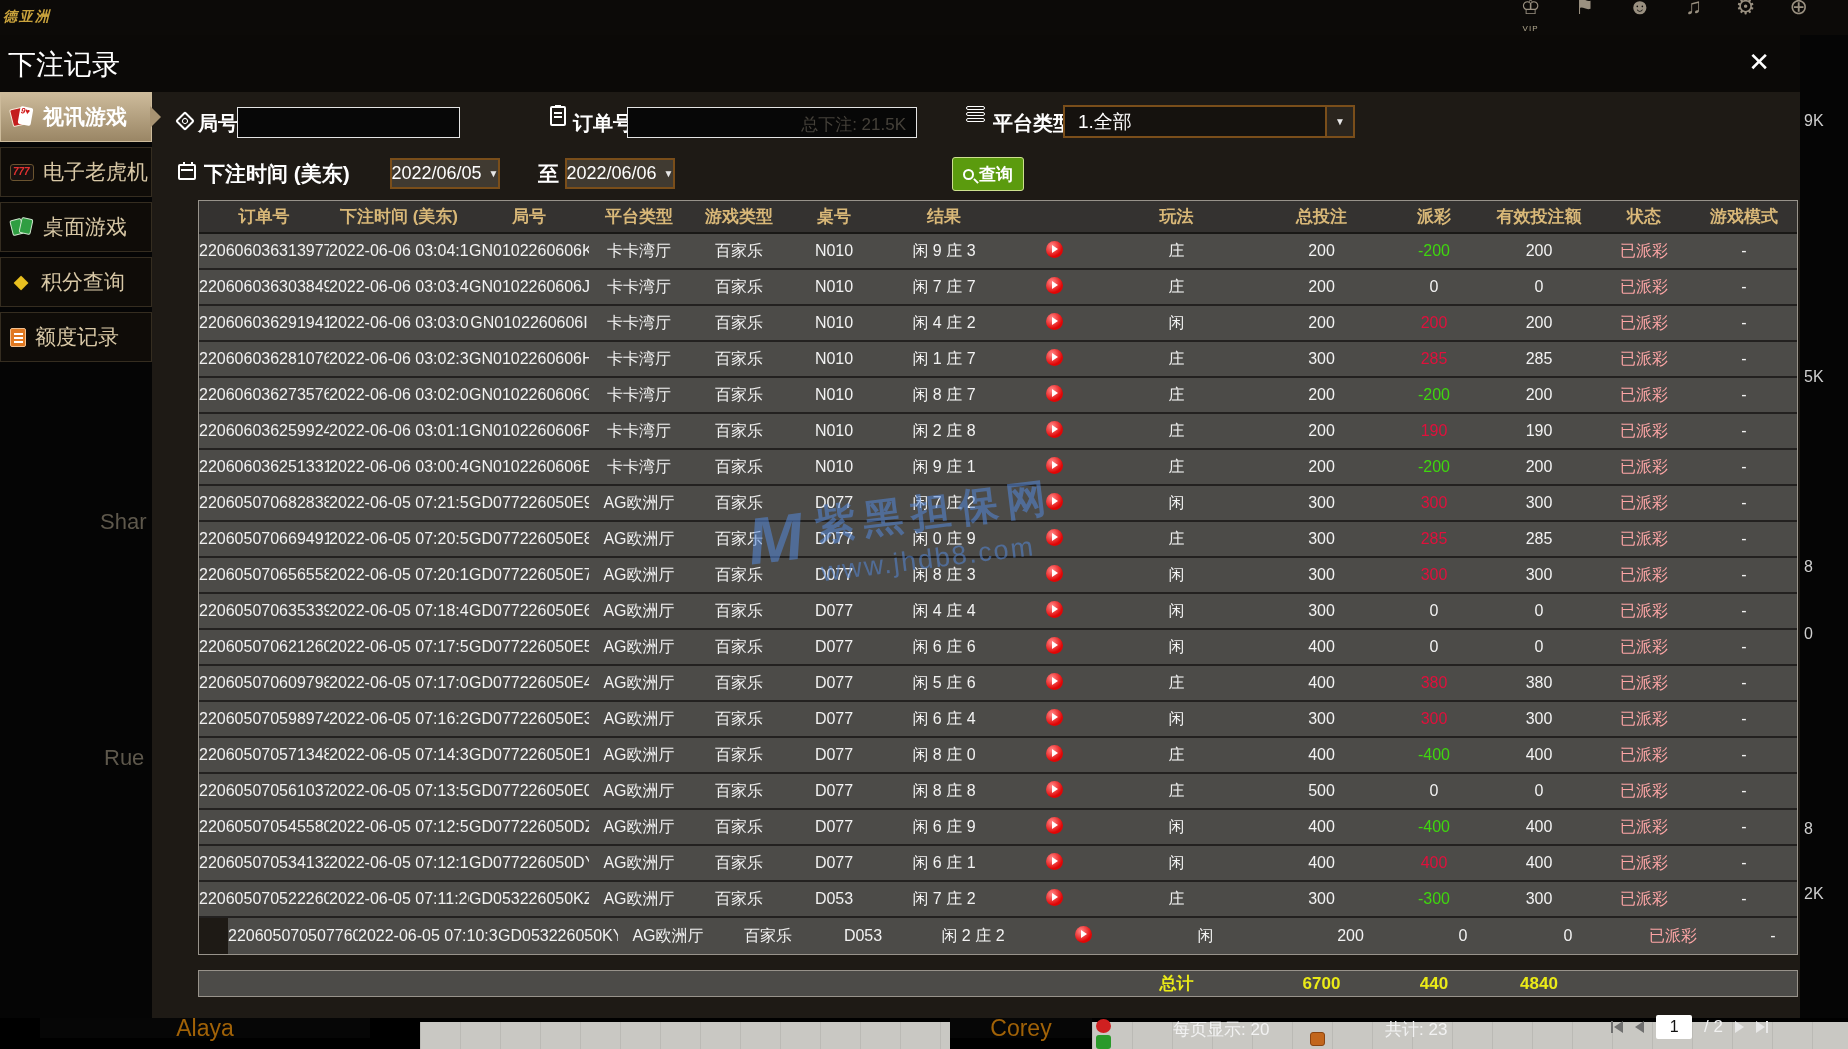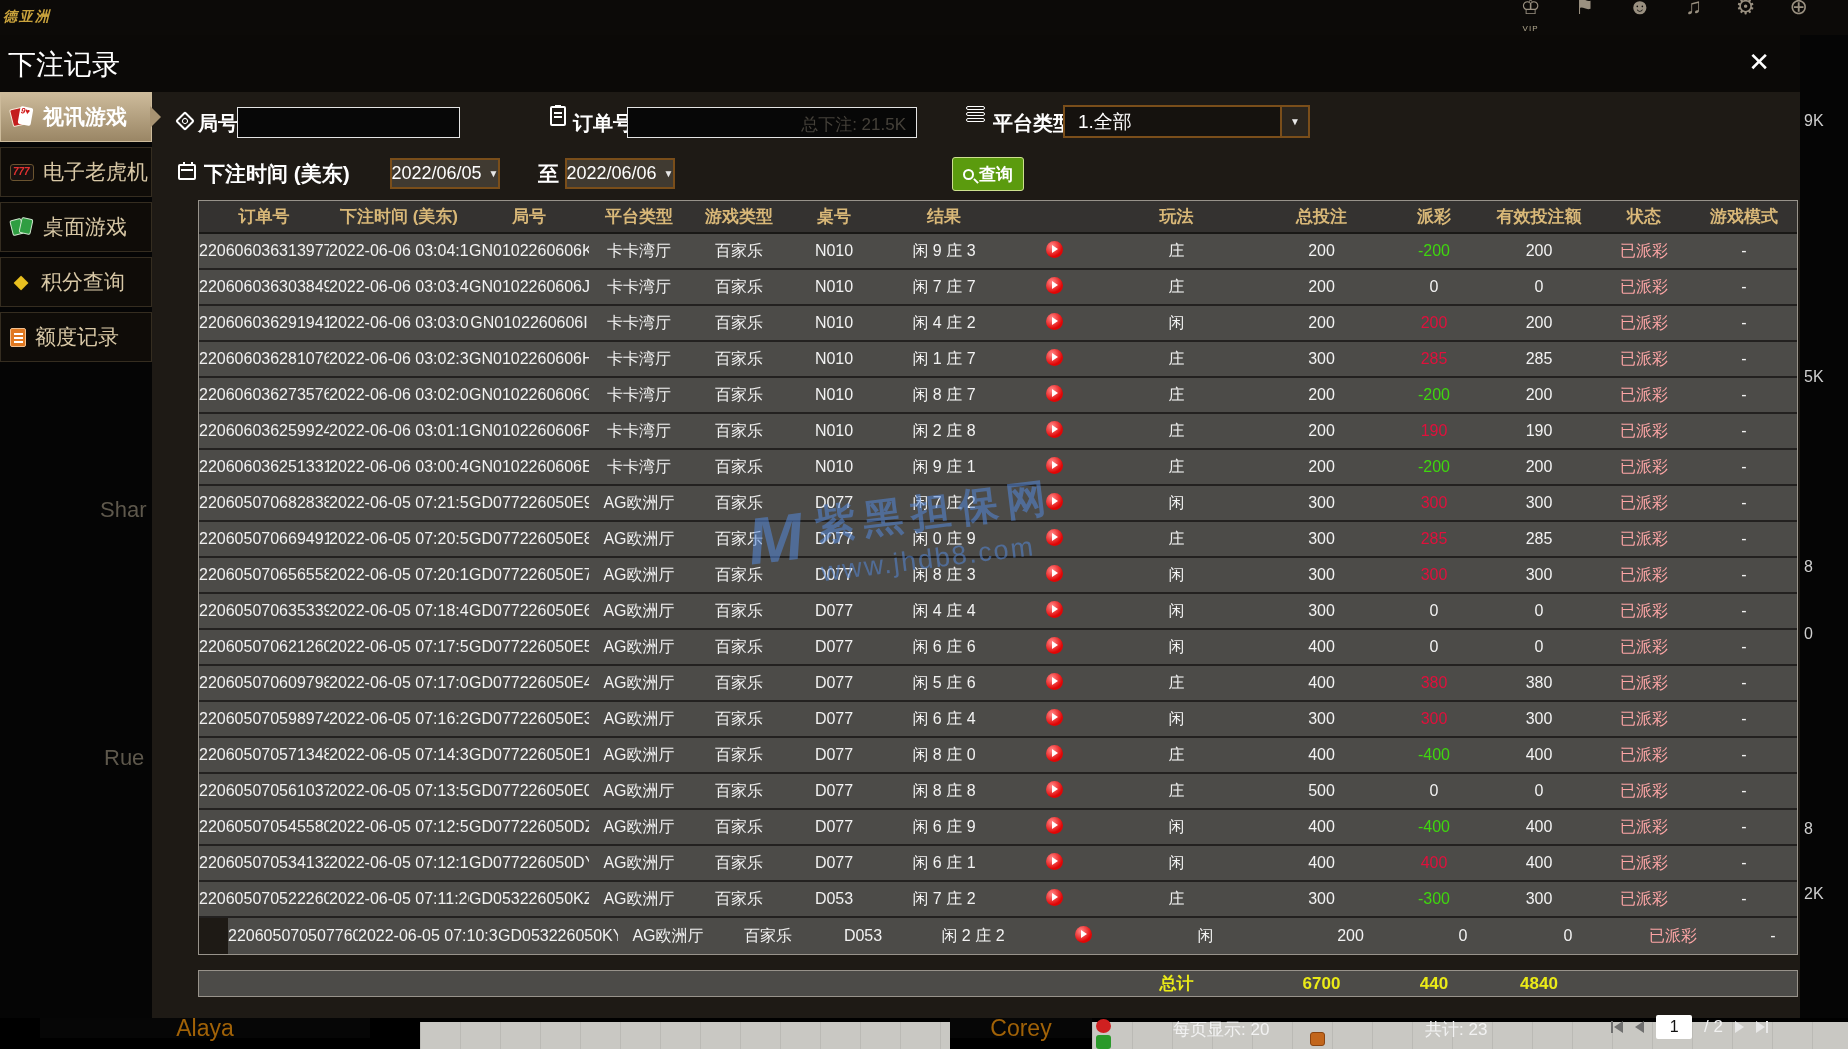--- a/index.html
+++ b/index.html
@@ -101,21 +101,21 @@
   .play-icon { display:inline-block; width:17px; height:17px; border-radius:50%;
     background:radial-gradient(circle at 35% 30%, #ff7a7a 8%, #e00505 65%); position:relative; cursor:pointer; }
   .play-icon i { position:absolute; left:6px; top:4.5px; border-left:6px solid #fff;
     border-top:4px solid transparent; border-bottom:4px solid transparent; }
   .sum-row { height:27px; background:#4c4b48; border:1px solid #98938b; color:#eaea18; font-size:17px; font-weight:bold; }
   .sub { margin-top:6px; } .tot { margin-top:15px; }
 
   
   .pagination { position:relative; height:26px; margin-top:18px; color:#f2f2f2; font-size:17px; }
   .pp { position:absolute; left:975px; top:3px; }
-  .tc { position:absolute; left:1187px; top:3px;margin-left:40px; }
+  .tc { position:absolute; left:1187px; top:3px; }
   .pg-nav { position:absolute; right:30px; top:0; display:flex; align-items:center; gap:12px; }
   .nav-ic { display:flex; align-items:center; gap:1px; cursor:pointer; }
   .nav-ic.dim { color:#6f6f6f; } .nav-ic.lit { color:#e8e8e8; }
   .vbar { width:2px; height:12px; background:currentColor; }
   .tri-l { border-top:6px solid transparent; border-bottom:6px solid transparent; border-right:9px solid currentColor; }
   .tri-r { border-top:6px solid transparent; border-bottom:6px solid transparent; border-left:9px solid currentColor; }
   .page-box { width:36px; height:24px; background:#fff; color:#111; border-radius:2px; font-size:16px;
     display:flex; align-items:center; justify-content:center; cursor:text; }
 
   
@@ -123,21 +123,21 @@
     color:#5588d8; opacity:.55; transform:rotate(-7deg); pointer-events:none; }
   #watermark .wm-logo { font-size:66px; font-weight:bold; font-style:italic; line-height:70px; }
   #watermark .wm-l1 { font-size:40px; font-weight:bold; letter-spacing:8px; }
   #watermark .wm-l2 { font-size:27px; letter-spacing:2px; margin-top:4px; }
 </style>
 </head>
 <body>
 
 <div id="stage">
 
-  <div class="remnant" style="left:100px; top:497px;">Shar</div>
+  <div class="remnant" style="left:100px; top:509px;">Shar</div>
   <div class="remnant" style="left:104px; top:745px;">Rue</div>
   <div id="edge-labels">
       <span class="edge-label" style="top: 112px;">9K</span>
       <span class="edge-label" style="top: 368px;">5K</span>
       <span class="edge-label" style="top: 558px;">8</span>
       <span class="edge-label" style="top: 625px;">0</span>
       <span class="edge-label" style="top: 820px;">8</span>
       <span class="edge-label" style="top: 885px;">2K</span>
     </div>
 
@@ -210,21 +210,21 @@
         <div class="f-label" style="left:421px; top:18px;">订单号</div>
         <div class="f-input" style="left:475px; top:15px; width:290px;">
           <span class="ghost">总下注: 21.5K</span>
         </div>
         <span class="ic ic-server" style="position:absolute; left:814px; top:14px;">
             <i></i>
             <i></i>
             <i></i>
           </span>
         <div class="f-label" style="left:841px; top:18px;">平台类型</div>
-        <div class="dropdown" style="left:911px; top:13px; width:247px;">
+        <div class="dropdown" style="left:911px; top:13px; width:292px;">
           <span class="dd-value">1.全部</span>
           <span class="dd-arrow">
               <span class="caret">▼</span>
             </span>
         </div>
 
         <span class="ic ic-cal" style="position:absolute; left:26px; top:72px;"></span>
         <div class="f-label" style="left:52px; top:68px; font-size:21px;">下注时间 (美东)</div>
         <div class="date-box" style="left:238px; top:66px; width:110px;">
           <span class="dn">2022/06/05</span>

